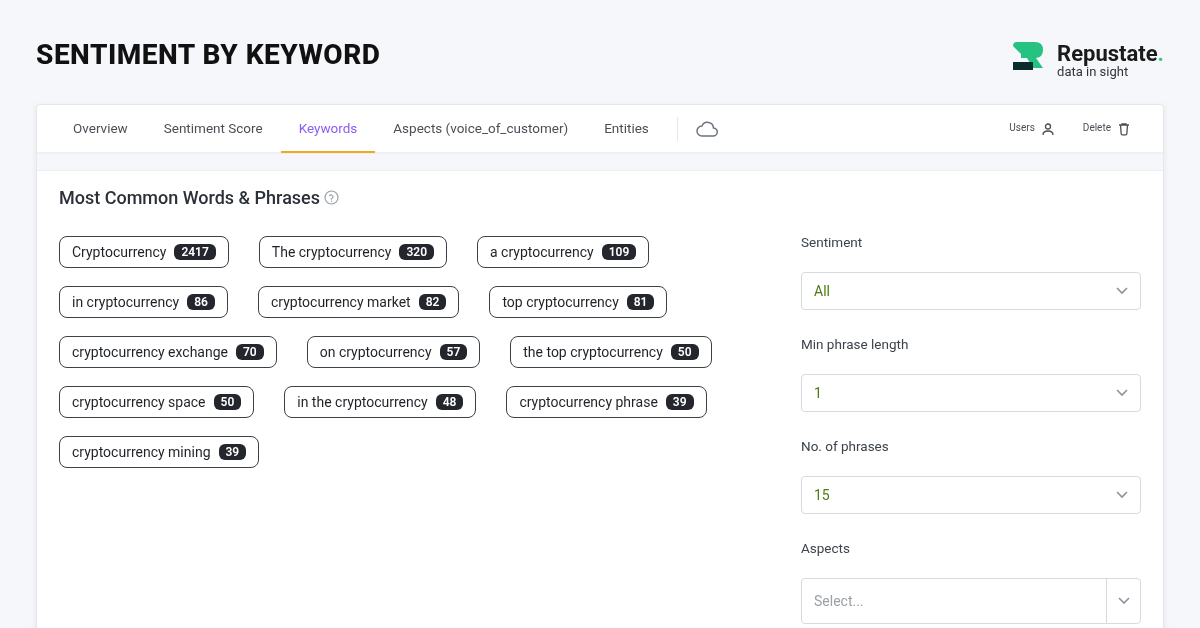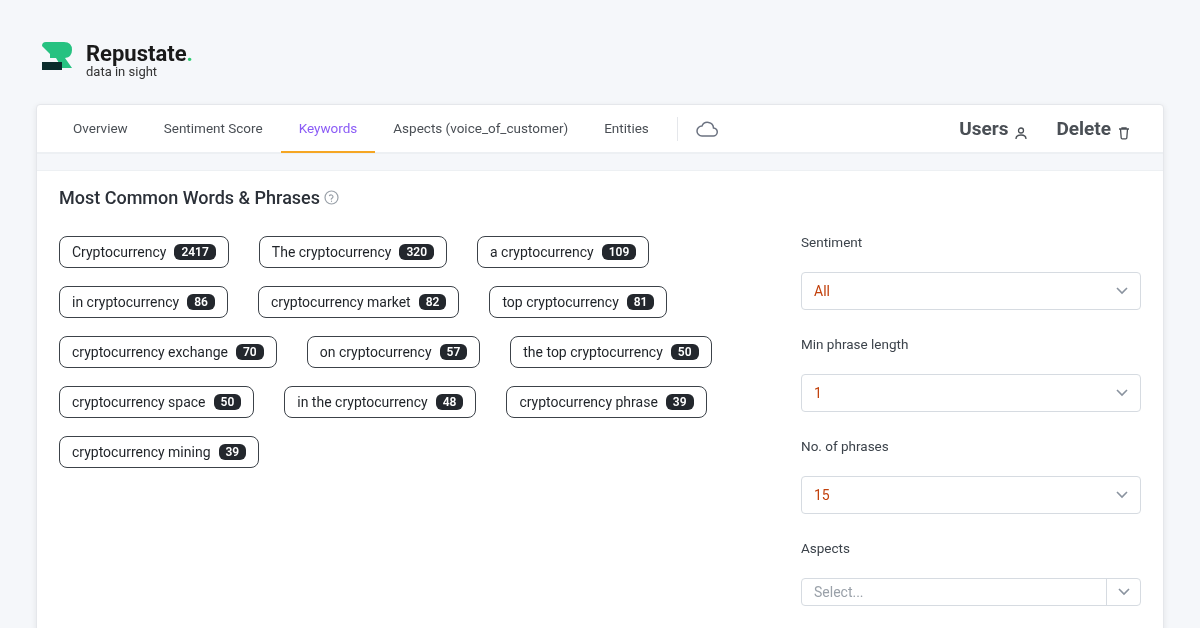--- a/index.html
+++ b/index.html
@@ -75,24 +75,23 @@
   .tab-divider {
     width: 1px; height: 24px; background: #e5e7eb; margin: 0 10px;
   }
   .cloud-icon {
     color: #6b7280;
     display: flex; align-items: center;
     padding: 0 8px;
     cursor: pointer;
   }
   .right-action {
-    display: flex; align-items:flex-end; gap: 6px;
-    font-size: 19px; color: #4a4f55; cursor: pointer;
+    display: flex; align-items:flex-start; gap: 6px;
+    font-size: 10px; color: #4a4f55; cursor: pointer;
     padding: 0 14px;
-    font-weight: bold;
   }
   .gap-strip {
     height: 18px;
     background: #f5f7fa;
     border-top: 1px solid #edf0f3;
     border-bottom: 1px solid #edf0f3;
   }
   .section-title-row {
     padding: 16px 22px 10px;
     display: flex; align-items: center; gap: 4px;
@@ -153,27 +152,27 @@
     border: 1px solid #d6dbe1;
     border-radius: 4px;
     height: 38px;
     display:flex; align-items:center; justify-content: space-between;
     padding: 0 12px;
     color: #6b7280;
     font-size: 14px;
     cursor: pointer;
     background:#fff;
   }
-  .select .value { color: #c2410c; }
+  .select .value { color: #4d7c0f; }
   .select .caret { color: #8a939f; }
   .aspects-select {
     display:flex;
     border: 1px solid #d6dbe1;
     border-radius: 4px;
-    height: 28px;
+    height: 46px;
     overflow:hidden;
   }
   .aspects-select .main {
     flex:1; display:flex; align-items:center; padding:0 12px; color:#9aa1a9; font-size:14px; cursor:pointer;
   }
   .aspects-select .caret-box {
     width: 34px; border-left:1px solid #d6dbe1; display:flex; align-items:center; justify-content:center; color:#8a939f; cursor:pointer;
   }
   .search-row {
     display:flex; gap: 8px; margin-top: 8px;
@@ -205,20 +204,21 @@
     background:#fff;
   }
   svg { display: block; }
 </style>
 </head>
 <body>
 
 <div class="outer">
 
   <div class="header">
+    <div class="page-title">SENTIMENT BY KEYWORD</div>
     <div class="brand">
       <svg width="40" height="40" viewBox="0 0 40 40">
         <path d="M6 6 Q6 2 10 2 L28 2 Q36 2 36 10 Q36 17 29 18 L36 28 L26 28 L20 18 L14 18 L14 10 L26 10 Q28 10 28 12 Q28 14 26 14 L14 14 Z" fill="#26c281"></path>
         <path d="M6 22 L26 22 L26 30 L6 30 Z" fill="#0b2c2c"></path>
       </svg>
       <div>
         <div class="brand-name"><span>Repustate</span><span class="brand-dot">.</span></div>
         <div class="brand-tag">data in sight</div>
       </div>
     </div>

